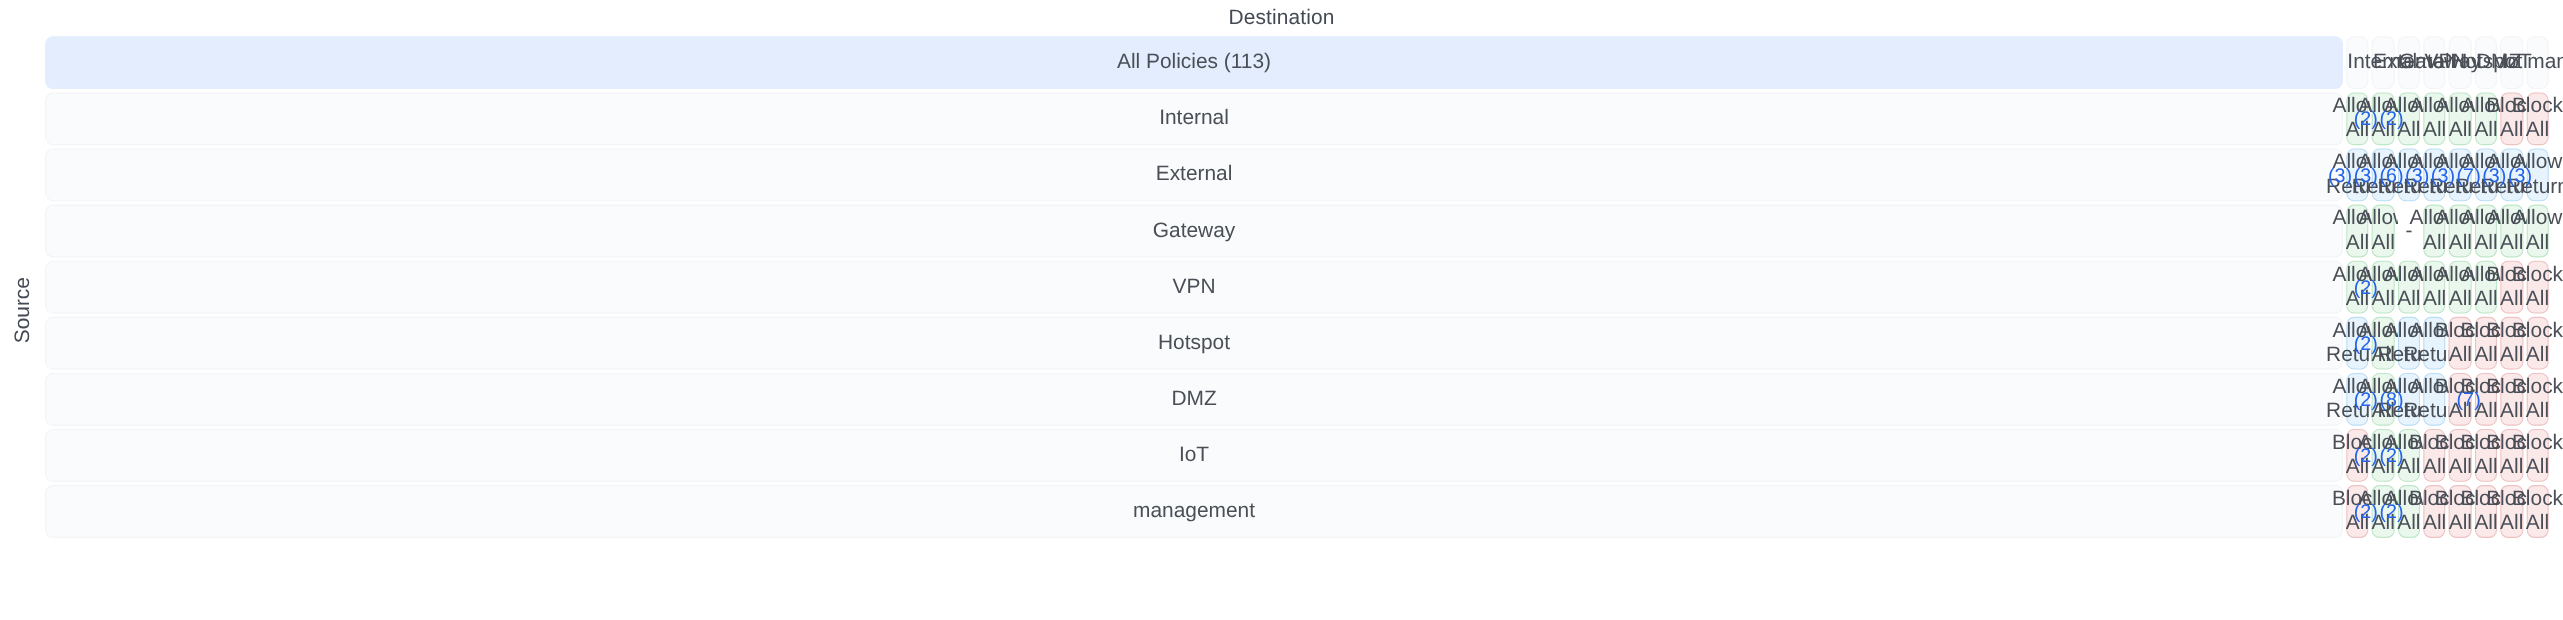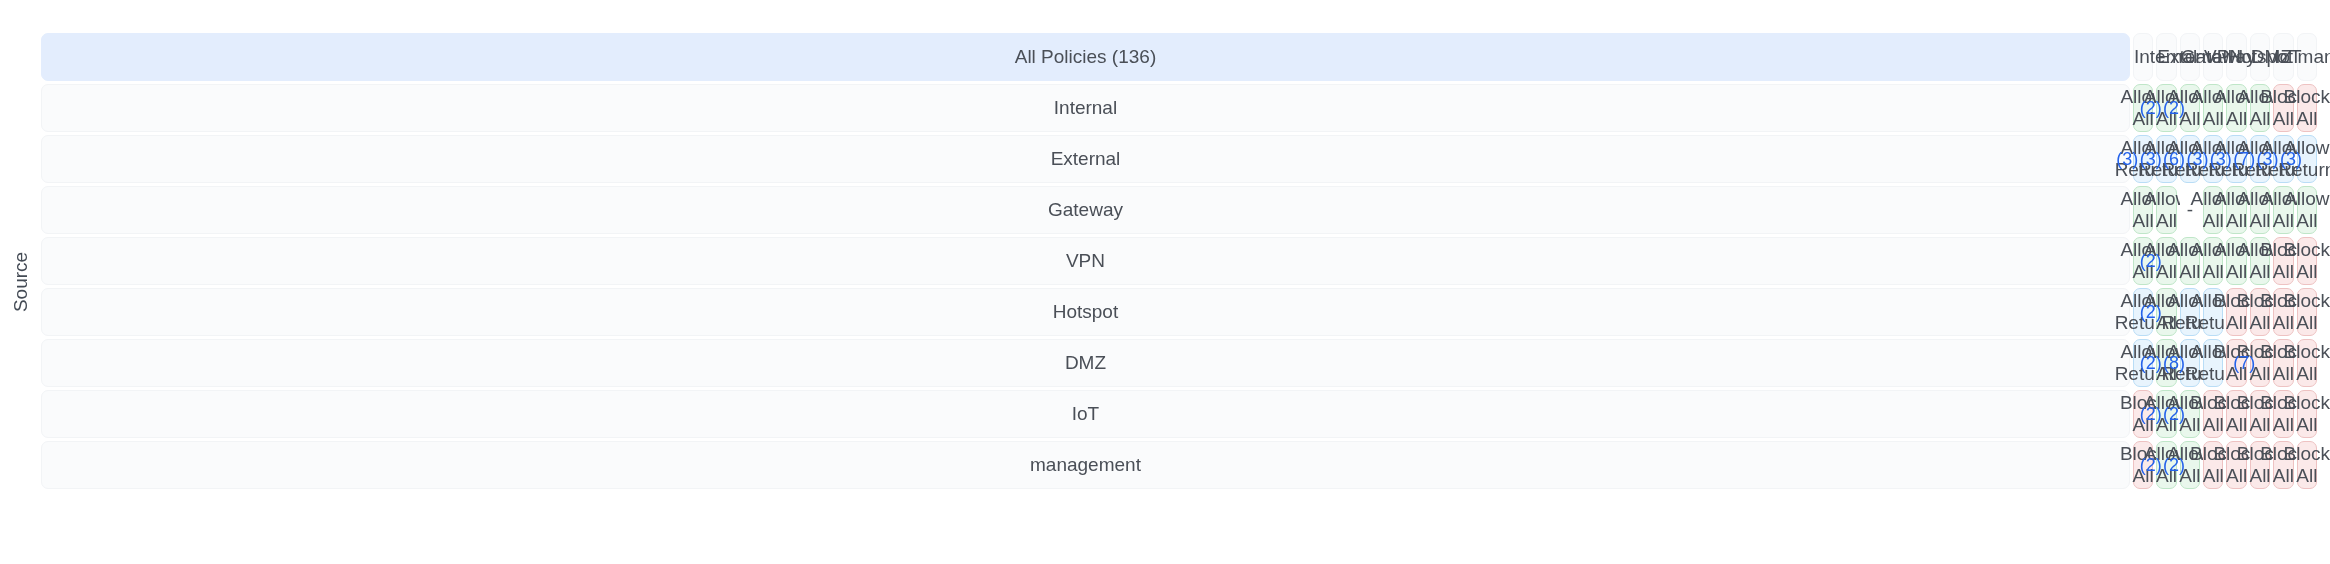--- a/index.html
+++ b/index.html
@@ -125,29 +125,30 @@
   }
 
   .col-first { width: 205px; }
   .col-rest  { width: 1px; }
 </style>
 </head>
 <body>
 
 <div id="root">
 
+  <div class="dest-title">Destination</div>
 
   <div class="source-title">
     <span>Source</span>
   </div>
 
   <table class="matrix">
     <thead>
       <tr>
-        <td class="corner col-first">All Policies (136)</td>
+        <td class="corner col-first">All Policies (113)</td>
       <td class="colhead col-rest">Internal</td>
           <td class="colhead col-rest">External</td>
           <td class="colhead col-rest">Gateway</td>
           <td class="colhead col-rest">VPN</td>
           <td class="colhead col-rest">Hotspot</td>
           <td class="colhead col-rest">DMZ</td>
           <td class="colhead col-rest">IoT</td>
           <td class="colhead col-rest">management</td>
         </tr>
     </thead>

